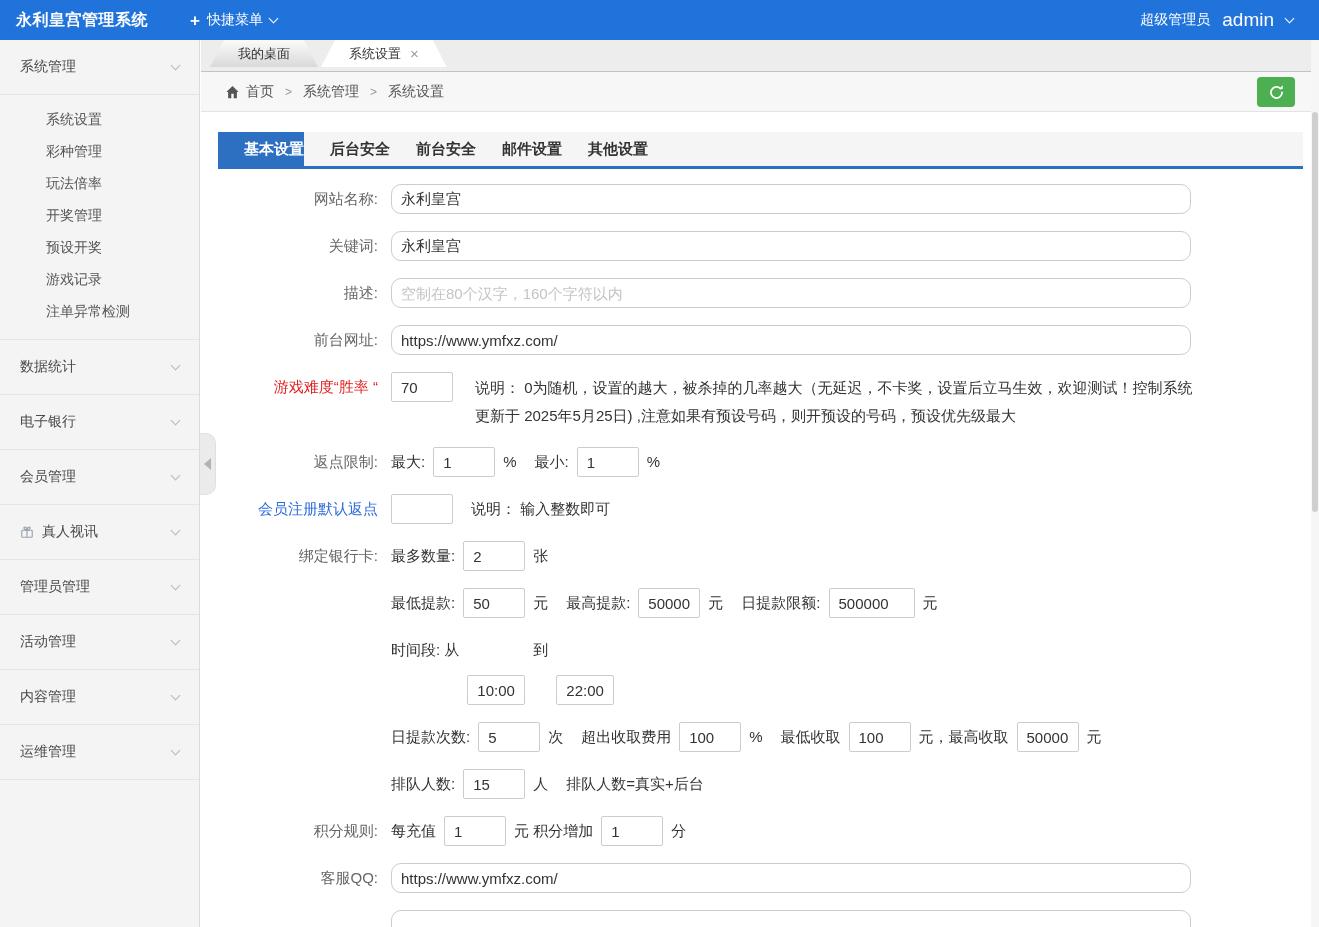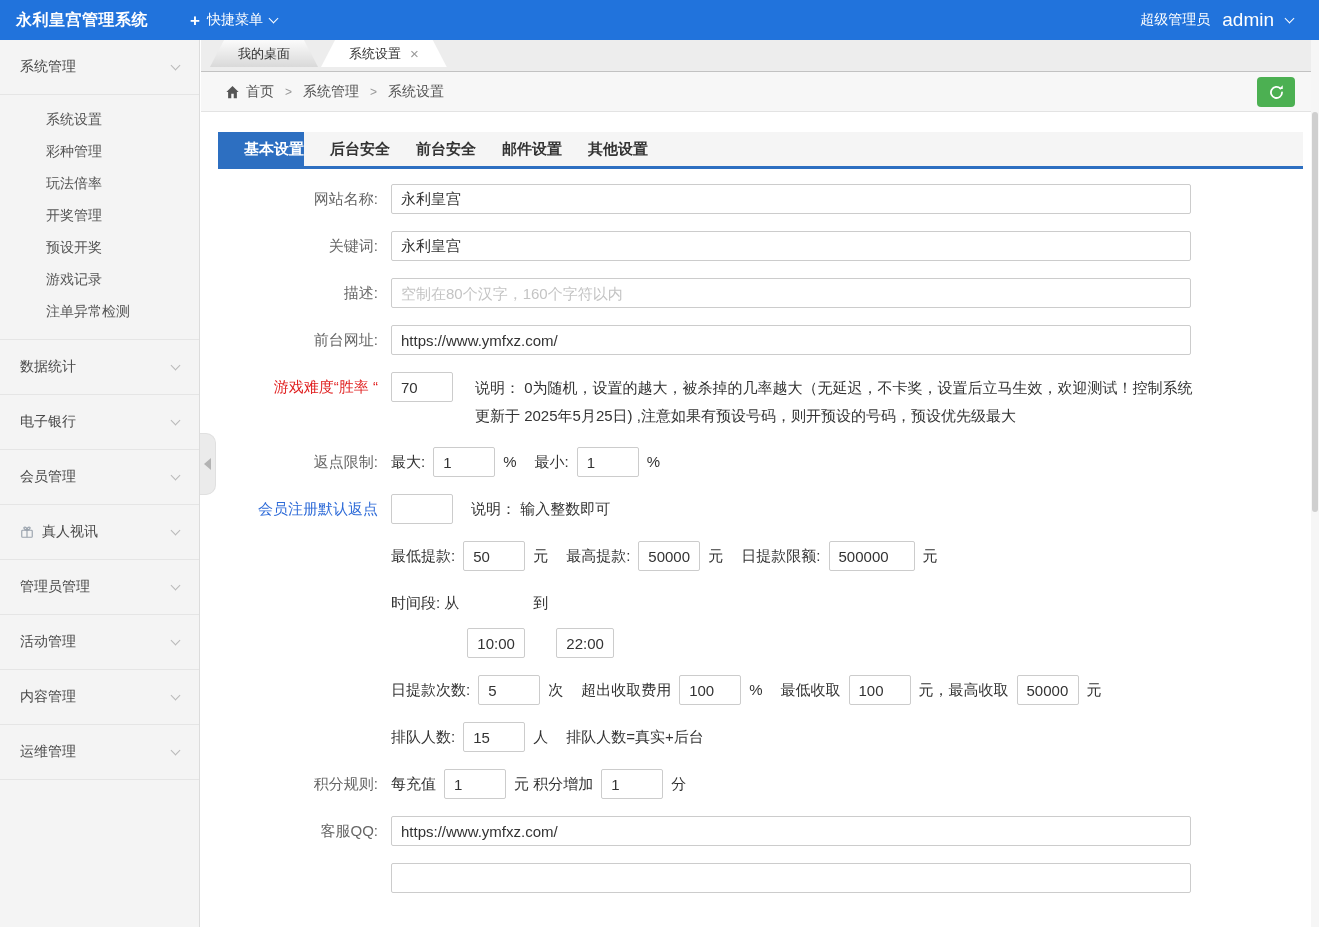--- a/index.html
+++ b/index.html
@@ -66,21 +66,21 @@
   .form-label { width:160px; flex-shrink:0; text-align:right; padding-right:13px; font-size:15px; color:#666;
     line-height:30px; white-space:nowrap; }
   .form-label.red { color:#e01f1f; }
   .form-label.link { color:#2e6bd8; cursor:pointer; }
   .row-parts { display:flex; align-items:flex-start; flex-wrap:wrap; column-gap:8px; row-gap:4px; }
   .part-text { font-size:15px; color:#333; line-height:30px; white-space:nowrap; }
   .part-text.note { max-width:732px; line-height:28px; white-space:normal; margin-left:14px; padding-top:2px; }
   .part-text.gap { margin-left:10px; }
   .inp { height:30px; border:1px solid #ccc; border-radius:2px; padding:0 9px; font-size:15px; color:#333;
     background:#fff; outline:none; }
-  .inp.full { width:800px; }
+  .inp.full { width:800px;border-radius:10px; }
   .inp.sm { width:62px; }
   .inp.md { width:86px; }
   .inp.time { width:58px;margin-top:40px; }
   .inp::placeholder { color:#c4c4c4; }
 
   
   .scrollbar { position:fixed; right:0; top:40px; bottom:0; width:8px; background:#f6f6f6; z-index:30; }
   .scroll-thumb { position:absolute; left:1px; top:72px; width:6px; height:400px; background:#cfcfcf; border-radius:3px; }
 </style>
 </head>
@@ -254,20 +254,28 @@
           </div>
         </div>
         <div class="form-row">
           <label class="form-label link">会员注册默认返点</label>
           <div class="row-parts">
             <input class="inp sm" type="text" value="" style="">
             <span class="part-text gap">说明： 输入整数即可</span>
           </div>
         </div>
         <div class="form-row">
+          <label class="form-label">绑定银行卡:</label>
+          <div class="row-parts">
+            <span class="part-text">最多数量:</span>
+            <input class="inp sm" type="text" value="2" style="">
+            <span class="part-text">张</span>
+          </div>
+        </div>
+        <div class="form-row">
           <label class="form-label"></label>
           <div class="row-parts">
             <span class="part-text">最低提款:</span>
             <input class="inp sm" type="text" value="50" style="">
             <span class="part-text">元</span>
             <span class="part-text gap">最高提款:</span>
             <input class="inp sm" type="text" value="50000" style="">
             <span class="part-text">元</span>
             <span class="part-text gap">日提款限额:</span>
             <input class="inp md" type="text" value="500000" style="">

